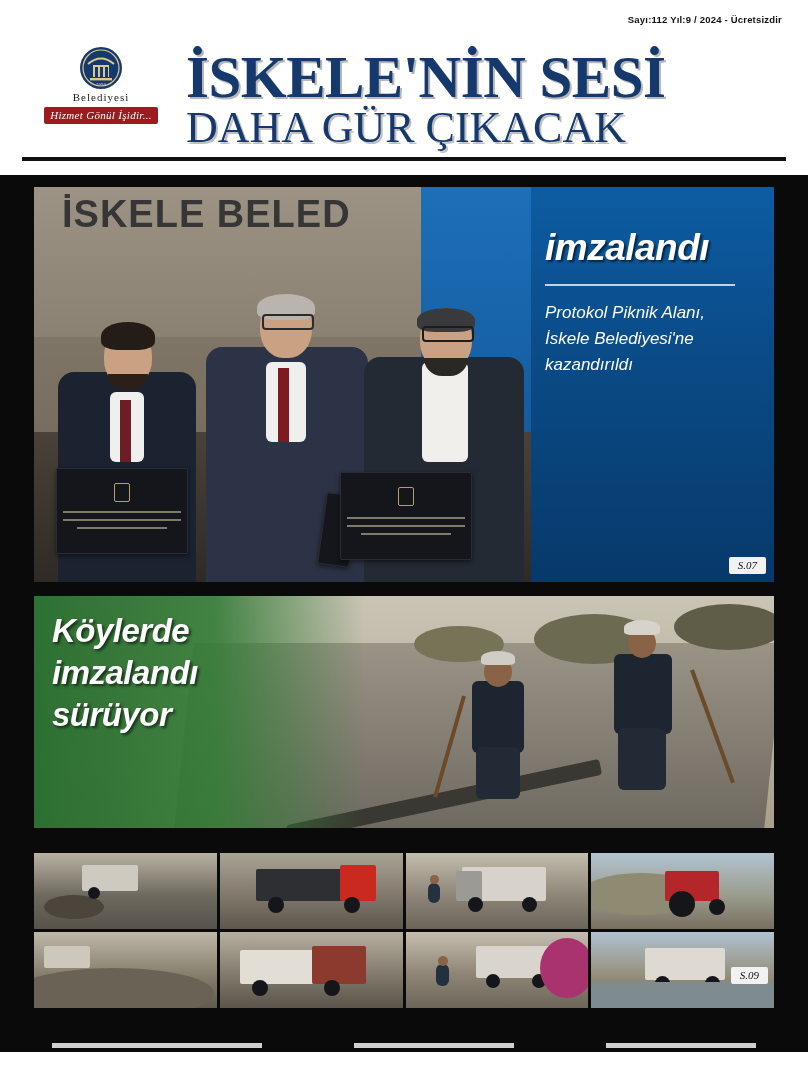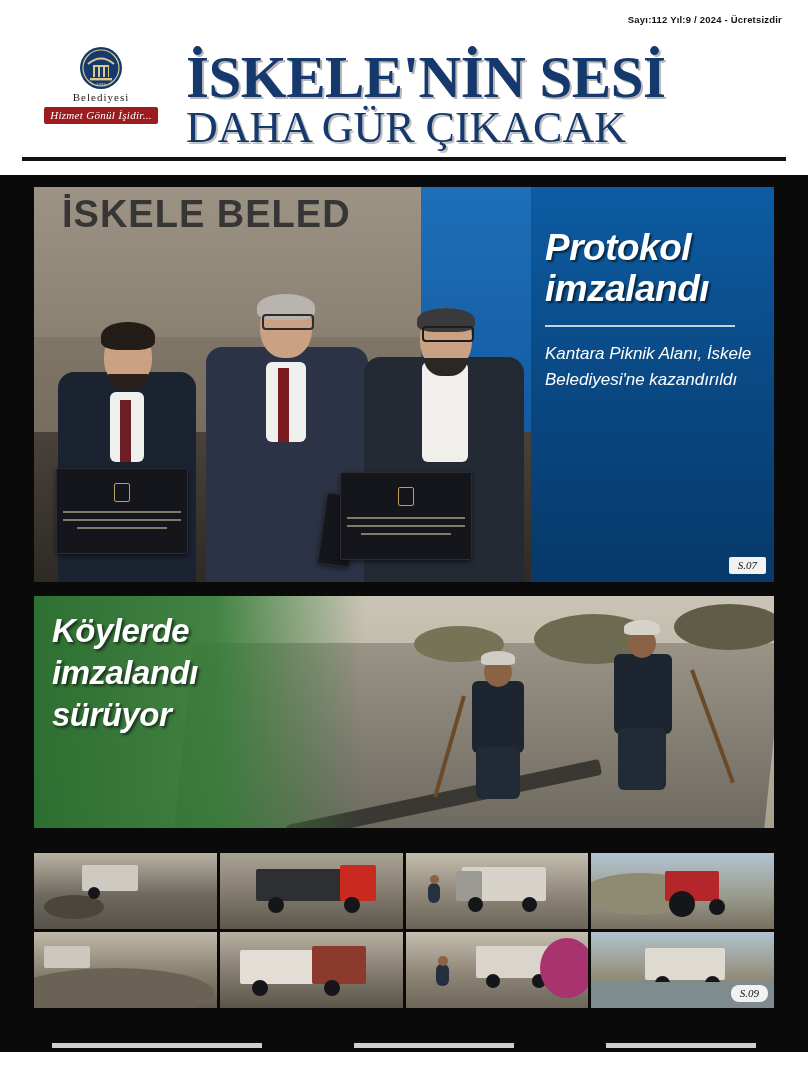--- a/index.html
+++ b/index.html
@@ -469,24 +469,23 @@
           <div class="folder" style="left:-24px; bottom:22px; width:130px; height:86px;">
             <div class="crest"></div>
             <div class="fl" style="top:44px;"></div>
             <div class="fl" style="top:52px;"></div>
             <div class="fl" style="top:60px;left:20px;right:20px;"></div>
           </div>
         </div>
       </div>
 
       <div class="lead-caption">
-        <div class="lead-head">Protokol</div>
         <div class="lead-head">imzalandı</div>
         <div class="lead-divider"></div>
-        <div class="lead-sub">Kantara Piknik Alanı, İskele Belediyesi'ne kazandırıldı</div>
+        <div class="lead-sub">Protokol Piknik Alanı, İskele Belediyesi'ne kazandırıldı</div>
         <div class="page-ref">S.07</div>
       </div>
     </div>
 
     <div class="second">
 
       <div class="second-photo">
         <div class="road-sky"></div>
         <div class="asphalt"></div>
         <div class="kerb"></div>
@@ -575,21 +574,21 @@
           <div class="blob" style="right:-6px; top:6px; width:54px; height:60px; background:#a8336e;"></div>
         </div>
 
         <div class="thumb t8">
           <div class="truck" style="left:54px; top:16px; width:80px; height:32px; background:#dedad2;"></div>
           <div class="wheel" style="left:64px; top:44px; width:15px; height:15px;"></div>
           <div class="wheel" style="left:114px; top:44px; width:15px; height:15px;"></div>
           <div class="blob" style="left:0; bottom:0; width:200px; height:26px; background:#7e8b8f; border-radius:0;"></div>
         </div>
 
-        <div class="page-ref" style="right:6px; bottom:6px;border-radius:8px;">S.09</div>
+        <div class="page-ref" style="right:6px; bottom:24px;">S.09</div>
       </div>
     </div>
 
     <div class="footer-strip">
       <div class="footer-bars">
         <div class="fbar a"></div>
         <div class="fbar b"></div>
         <div class="fbar c"></div>
       </div>
       <div class="bottom-white"></div>

